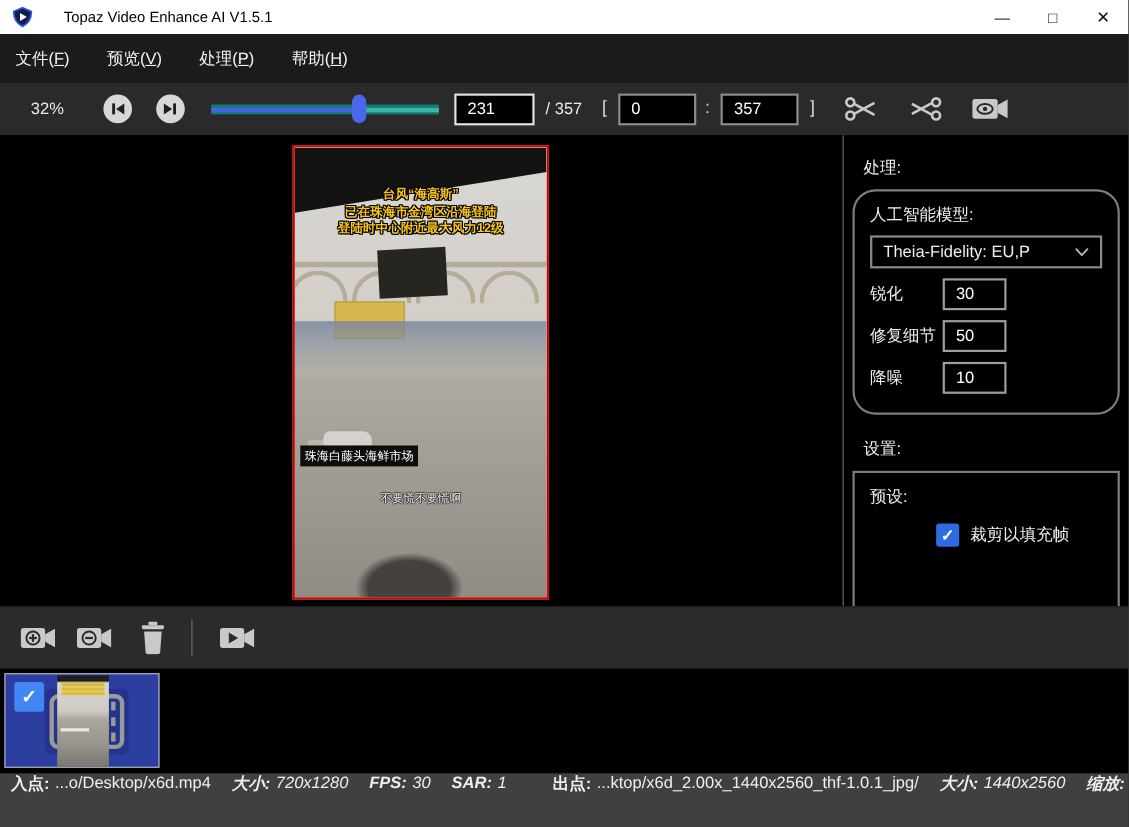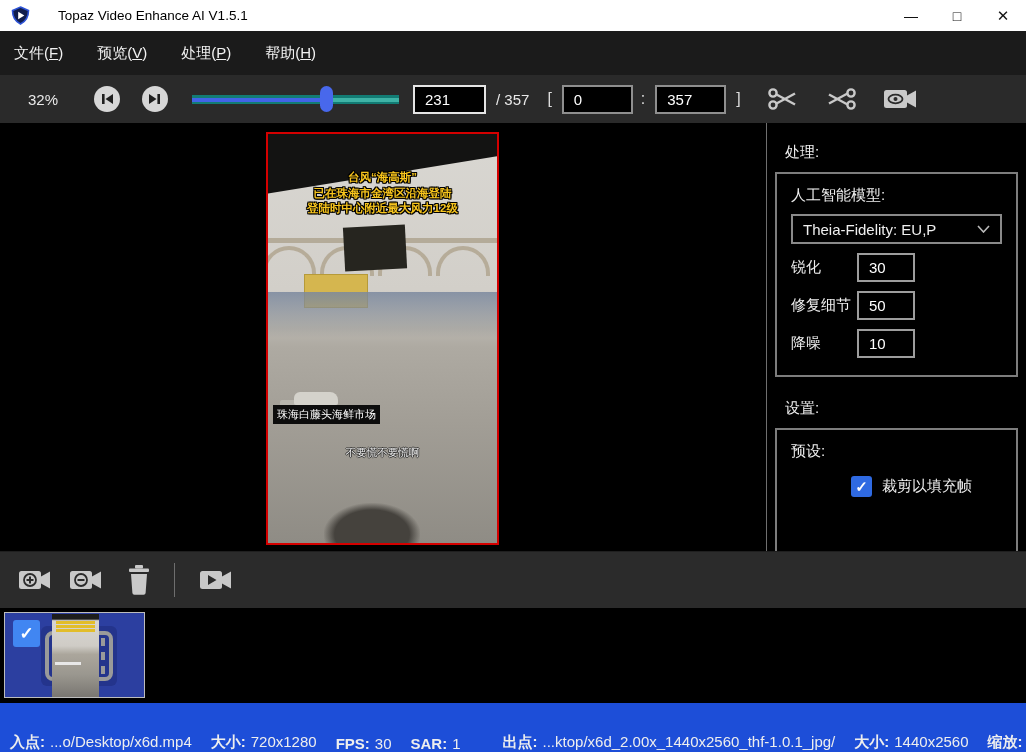--- a/index.html
+++ b/index.html
@@ -58,21 +58,21 @@
   .v-title { position:absolute; left:0; top:36px; width:100%; text-align:center; color:#f8c51c; font-weight:bold; font-size:11.5px; line-height:15.5px;
              text-shadow:1px 0 0 #000,-1px 0 0 #000,0 1px 0 #000,0 -1px 0 #000,1px 1px 0 #000,-1px -1px 0 #000,1px -1px 0 #000,-1px 1px 0 #000; }
   .v-caption { position:absolute; left:5px; top:271px; background:#0d0d0d; color:#ffffff; font-size:11px; padding:2px 4px; }
   .v-sub { position:absolute; left:0; top:312px; width:100%; text-align:center; color:#ececec; font-size:10.5px;
            text-shadow:1px 0 0 #333,-1px 0 0 #333,0 1px 0 #333,0 -1px 0 #333; }
 
   
   .panel { position:absolute; left:767px; top:0; width:259px; height:100%; color:#efefef; font-size:15px; }
   .panel-heading { margin:20px 0 0 18px; }
   .groupbox { border:2px solid #7d7d7d; margin:10px 8px 0 8px; padding:12px 14px 14px 14px; }
-  .gb1 { height:205px; }
+  .gb1 { height:205px;border-radius:21px; }
   .gb2 { height:128px; }
   .dropdown { margin-top:9px; height:30px; border:2px solid #8a8a8a; background:#000; display:flex; align-items:center; padding:0 10px; }
   .dropdown span { flex:1; white-space:nowrap; overflow:hidden; }
   .param-row { display:flex; align-items:center; margin-top:9px; }
   .param-row .plabel { width:66px; }
   .num-box { width:58px; height:29px; background:#000; border:2px solid #9d9d9d; color:#fff; font-size:15px; padding-left:10px; font-family:"Liberation Sans", sans-serif; }
   .settings-heading { margin:22px 0 0 18px; }
   .check-row { display:flex; align-items:center; margin:15px 0 0 60px; }
   .checkbox { width:21px; height:21px; background:#2f6ae2; border-radius:3px; color:#fff; font-size:15px; font-weight:bold; display:flex; align-items:center; justify-content:center; }
   .check-row .clabel { margin-left:10px; }
@@ -89,25 +89,25 @@
   .t-filmbg { position:absolute; left:36px; top:13px; width:76px; height:60px; background:#24348c; border-radius:6px; }
   .t-film { position:absolute; left:40px; top:18px; width:68px; height:50px; border:4px solid #9a9a9a; border-radius:8px; }
   .t-film::before, .t-film::after { content:""; position:absolute; top:3px; bottom:3px; width:0; border-left:4px dashed #9a9a9a; }
   .t-film::before { left:4px; } .t-film::after { right:4px; }
   .t-check { position:absolute; left:8px; top:7px; width:27px; height:27px; background:#4186f2; border-radius:3px; color:#fff; font-size:17px; font-weight:bold; display:flex; align-items:center; justify-content:center; }
   .t-video { position:absolute; left:47px; top:1px; width:47px; height:84px; background:linear-gradient(180deg,#1d1d1c 0%,#1d1d1c 6%,#d8d6d1 8%,#cfccc6 38%,#aba69c 48%,#9a978f 72%,#787570 100%); }
   .t-txt { position:absolute; left:4px; top:7px; width:39px; height:2.5px; background:#e2bd2a; box-shadow:0 4px 0 #e2bd2a, 0 8px 0 #e2bd2a; }
   .t-cap { position:absolute; left:3px; top:48px; width:26px; height:3px; background:#e8e8e8; }
 
   
-  .statusbar { position:absolute; left:0; top:703px; width:100%; height:49px; background:#1d4ed8; display:flex; align-items:flex-end; color:#eeeeee; font-size:15px; padding:0 10px; white-space:nowrap; }
+  .statusbar { position:absolute; left:0; top:703px; width:100%; height:49px; background:#404040; display:flex; align-items:flex-start; color:#eeeeee; font-size:15px; padding:0 10px; white-space:nowrap; }
   .sb-item { display:flex; }
   .sb-item b { font-weight:bold; }
   .sb-item span { margin-left:5px; font-weight:normal; }
-  .sb-gap { margin-left:19px; }
+  .sb-gap { margin-left:19px;font-style:italic; }
   .sb-biggap { margin-left:42px; }
   svg { display:block; }
 </style>
 </head>
 <body>
 
 <div class="window">
 
   <div class="titlebar">
     <span class="logo">

